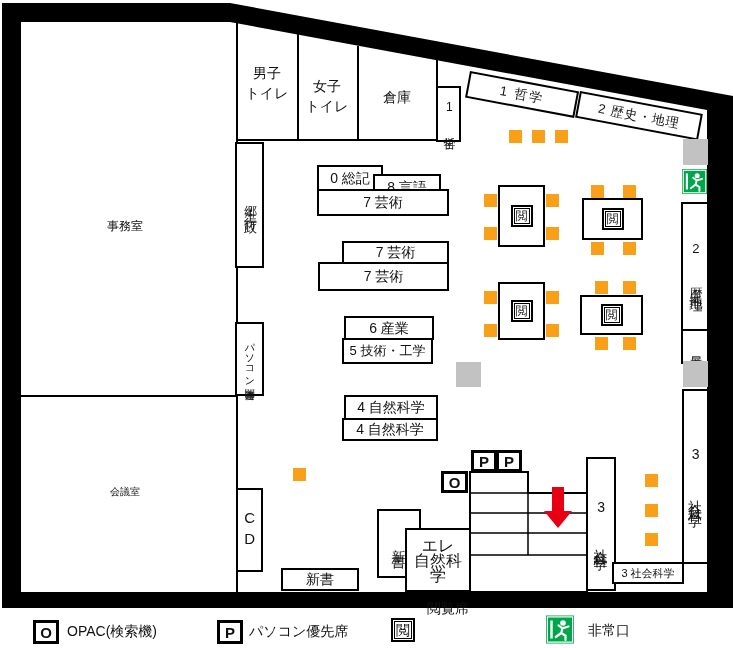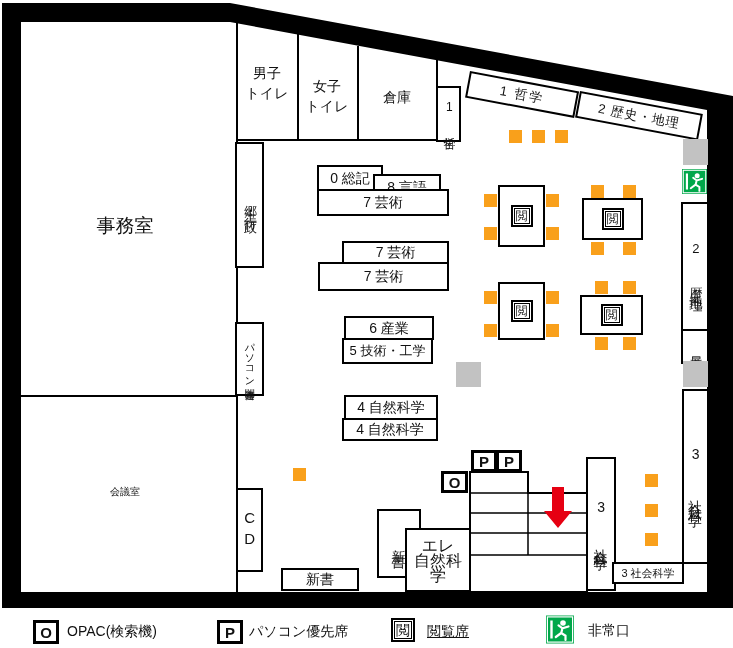--- a/index.html
+++ b/index.html
@@ -50,21 +50,21 @@
     <path fill="var(--arrow)" d="M552,487 h12 v24 h8 l-14,17 l-14,-17 h8 z"></path>
   </svg>
 
   <div class="vline" style="left:236px;top:22px;height:570px;"></div>
   <div class="hline" style="left:21px;top:395px;width:216px;"></div>
   <div class="hline" style="left:237px;top:139px;width:223px;"></div>
   <div class="vline" style="left:297px;top:34px;height:106px;"></div>
   <div class="vline" style="left:357px;top:46px;height:94px;"></div>
   <div class="vline" style="left:436px;top:60px;height:80px;"></div>
 
-  <div class="roomlabel" style="left:75px;top:216px;width:100px;font-size:19px;">事務室</div>
+  <div class="roomlabel" style="left:75px;top:216px;width:100px;font-size:12px;">事務室</div>
   <div class="roomlabel" style="left:75px;top:482px;width:100px;font-size:10px;">会議室</div>
   <div class="roomlabel" style="left:239px;top:63px;width:56px;">
     <span>男子</span><br>
     <span>トイレ</span>
   </div>
   <div class="roomlabel" style="left:299px;top:76px;width:56px;">
     <span>女子</span><br>
     <span>トイレ</span>
   </div>
   <div class="roomlabel" style="left:367px;top:87px;width:60px;">倉庫</div>
@@ -192,21 +192,21 @@
   <div class="legend-label" style="left:67px;top:623px;">OPAC(検索機)</div>
 
   <div class="symbox" style="left:217px;top:620px;width:26px;height:24px;">P</div>
   <div class="legend-label" style="left:249px;top:623px;">パソコン優先席</div>
 
   <div class="abs" style="left:391px;top:618px;">
     <span class="etsu">
         <span style="font-size:14px;">閲</span>
       </span>
   </div>
-  <div class="legend-label" style="left:427px;top:623px;text-decoration:underline;">閲覧席</div>
+  <div class="legend-label" style="left:427px;top:600px;">閲覧席</div>
 
   <div class="abs" style="left:546px;top:615px;width:28px;height:29px;">
     <svg width="28" height="29" viewBox="0 0 28 28">
       <rect width="28" height="28" fill="var(--exit)"></rect>
       <rect x="1.4" y="1.4" width="25.2" height="25.2" fill="none" stroke="#fff" stroke-width="1.2"></rect>
       <path d="M5.5,5 V23" stroke="#fff" stroke-width="2.4" fill="none"></path>
       <circle cx="17" cy="7.5" r="2.8" fill="#fff"></circle>
       <path d="M22.5,11 L16.5,12.8 L12.5,9.8 M16.5,12.8 L15.2,17.5 L9.8,21.5 M15.2,17.5 L19.5,20.2 L19.5,24.5" stroke="#fff" stroke-width="2.2" fill="none" stroke-linecap="round"></path>
     </svg>
   </div>

